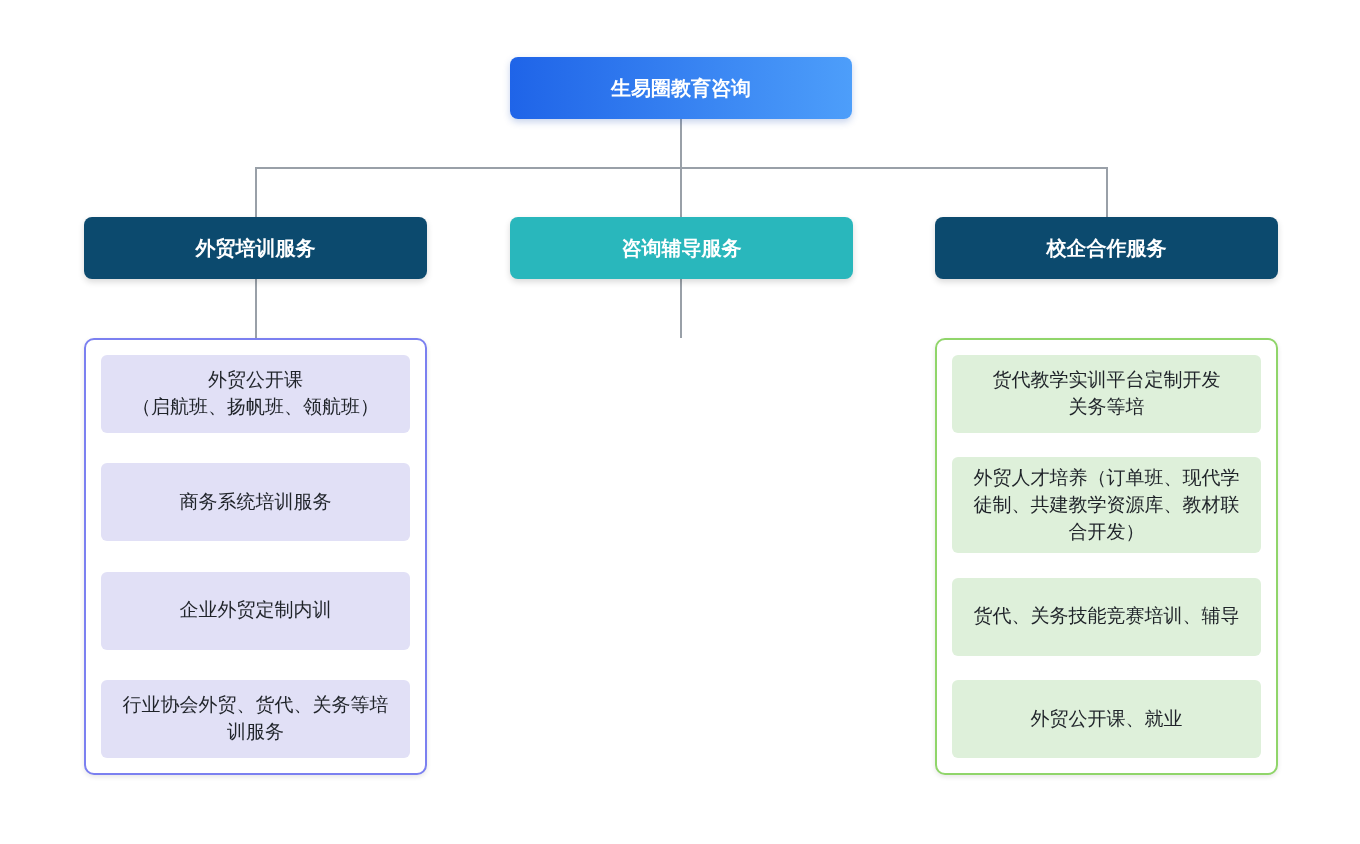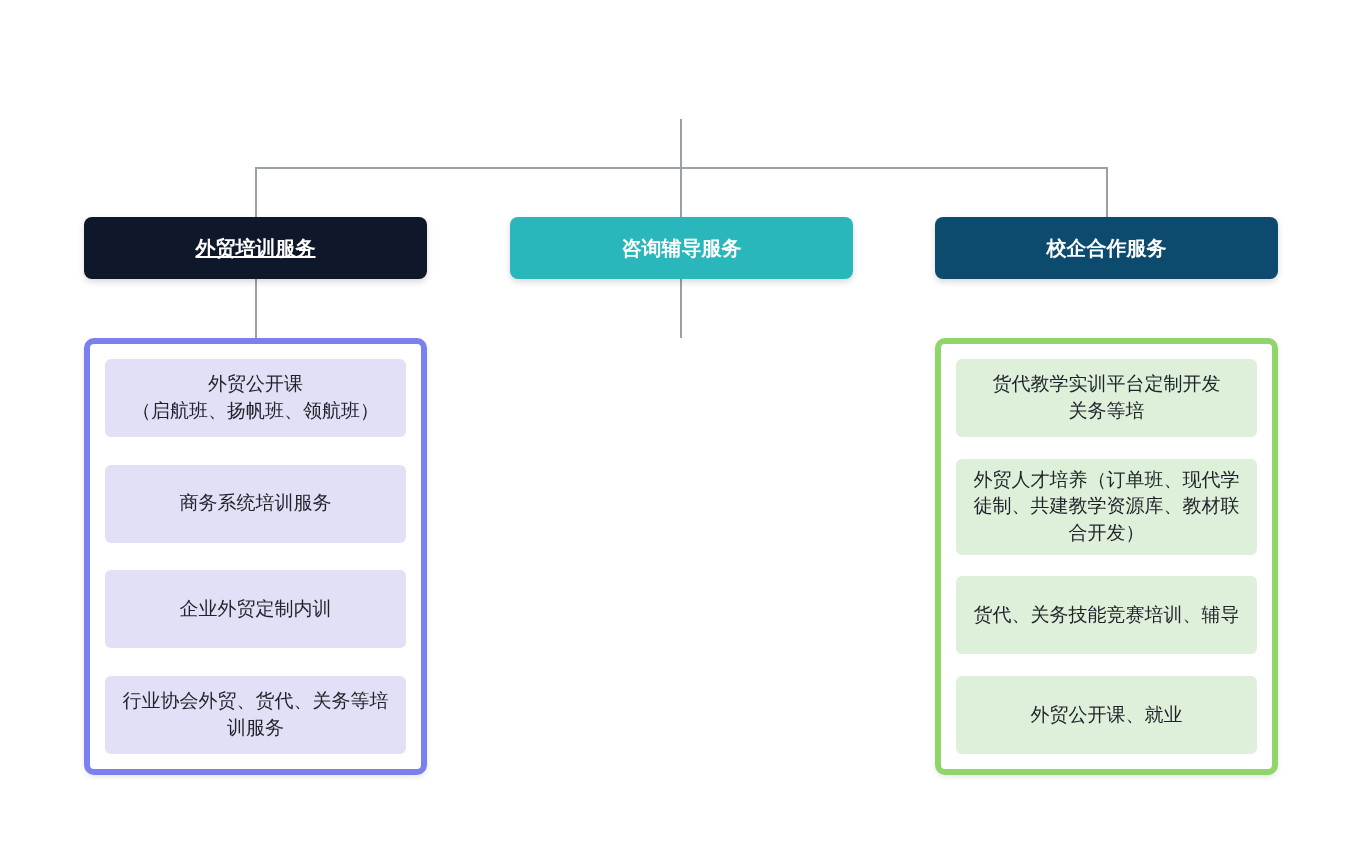--- a/index.html
+++ b/index.html
@@ -56,21 +56,21 @@
   .bh-0 { left: 84px;  }
   .bh-1 { left: 510px; }
   .bh-2 { left: 935px; }
 
   
   .branch-container {
     position: absolute;
     top: 338px;
     width: 343px; height: 437px;
     box-sizing: border-box;
-    border: 6px solid #eab308;
+    border: 2px solid #eab308;
     border-radius: 10px;
     background: #ffffff;
     padding: 15px;
     display: flex;
     flex-direction: column;
     justify-content: space-between;
     box-shadow: 0 2px 5px rgba(0, 0, 0, 0.10);
   }
   .bc-0 { left: 84px;  }
   .bc-1 { left: 510px; }
@@ -98,22 +98,23 @@
 
 <div class="canvas">
 
   <div class="line v" style="left: 680px; top: 119px; height: 98px; background: rgb(153, 160, 168);"></div>
   <div class="line h" style="left: 255px; top: 167px; width: 852px; background: rgb(153, 160, 168);"></div>
   <div class="line v" style="left: 255px; top: 167px; height: 50px; background: rgb(153, 160, 168);"></div>
   <div class="line v" style="left: 1106px; top: 167px; height: 50px; background: rgb(153, 160, 168);"></div>
   <div class="line v" style="left: 255px; top: 279px; height: 59px; background: rgb(153, 160, 168);"></div>
   <div class="line v" style="left: 680px; top: 279px; height: 59px; background: rgb(153, 160, 168);"></div>
 
+  <div class="root-box" style="--g1: #1f64e8; --g2: #4d9efa;">生易圈教育咨询</div>
 
-  <div class="branch-header bh-0" style="background: #0f172a; text-decoration: underline;">外贸培训服务</div>
+  <div class="branch-header bh-0" style="background: #0c4a6e;">外贸培训服务</div>
   <div class="branch-header bh-1" style="background: rgb(41, 183, 188);">咨询辅导服务</div>
   <div class="branch-header bh-2" style="background: #0c4a6e;">校企合作服务</div>
 
   <div class="branch-container bc-0" style="border-color: rgb(123, 128, 240); --item-bg: #e1e0f6;">
     <div class="node-item">外贸公开课
 （启航班、扬帆班、领航班）</div>
     <div class="node-item">商务系统培训服务</div>
     <div class="node-item">企业外贸定制内训</div>
     <div class="node-item">行业协会外贸、货代、关务等培
 训服务</div>

